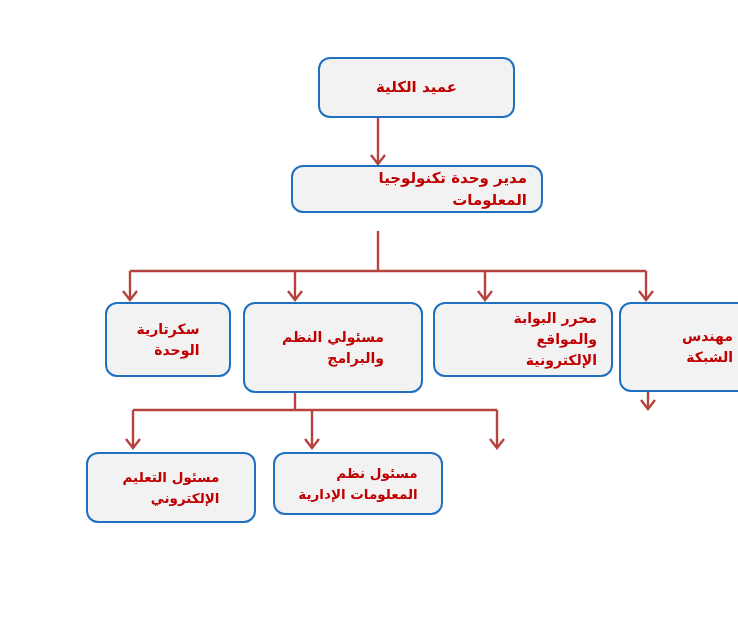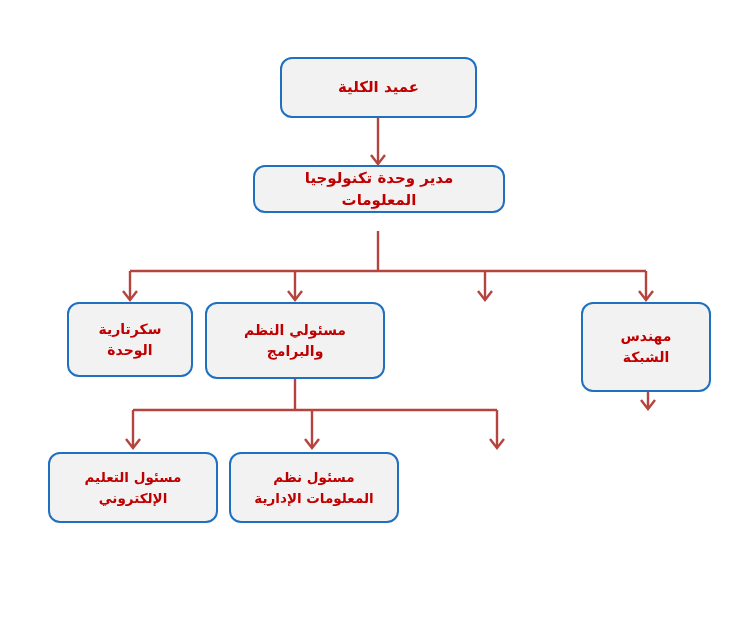--- a/index.html
+++ b/index.html
@@ -9,21 +9,21 @@
     font-family:"DejaVu Sans", sans-serif;
   }
   svg.connectors { position:absolute; left:0; top:0; width:738px; height:629px; }
   .stroke { stroke:var(--connector,#B5433E); stroke-width:2.4; fill:none; stroke-linejoin:miter; }
   .node {
     position:absolute; box-sizing:border-box;
     background:var(--box-fill,#F2F2F2);
     border:2.5px solid var(--box-border,#2070C0);
     border-radius:12px;
     display:flex; align-items:center; justify-content:center;
-    text-align:center; padding:3px 14px;
+    padding:3px 14px;margin-left:38px;
   }
   .node .label {
     color:var(--label,#C00000); font-weight:bold;
     white-space:pre-line; line-height:1.5; direction:rtl;
   }
   .fs15 .label { font-size:15px; }
   .fs14 .label { font-size:14px; }
   .fs13 .label { font-size:13.5px; }
 </style>
 </head>
@@ -74,35 +74,39 @@
 
   <div class="node fs15" style="left:253px;top:165px;width:252px;height:48px">
     <span class="label">مدير وحدة تكنولوجيا المعلومات</span>
   </div>
 
   <div class="node fs14" style="left:67px;top:302px;width:126px;height:75px">
     <span class="label">سكرتارية
 الوحدة</span>
   </div>
 
-  <div class="node fs14" style="left:205px;top:302px;width:180px;height:77px">
+  <div class="node fs14" style="left:205px;top:302px;width:180px;height:91px">
     <span class="label">مسئولي النظم
 والبرامج</span>
   </div>
 
+  <div class="node fs14" style="left:395px;top:302px;width:180px;height:75px">
+    <span class="label">محرر البوابة والمواقع
+الإلكترونية</span>
+  </div>
 
   <div class="node fs14" style="left:581px;top:302px;width:130px;height:90px">
     <span class="label">مهندس الشبكة</span>
   </div>
 
 
   <div class="node fs13" style="left:48px;top:452px;width:170px;height:71px">
     <span class="label">مسئول التعليم
 الإلكتروني</span>
   </div>
 
-  <div class="node fs13" style="left:229px;top:452px;width:170px;height:71px">
+  <div class="node fs13" style="left:235px;top:452px;width:170px;height:63px">
     <span class="label">مسئول نظم
 المعلومات الإدارية</span>
   </div>
 
 
 </div>
 
 </body></html>

